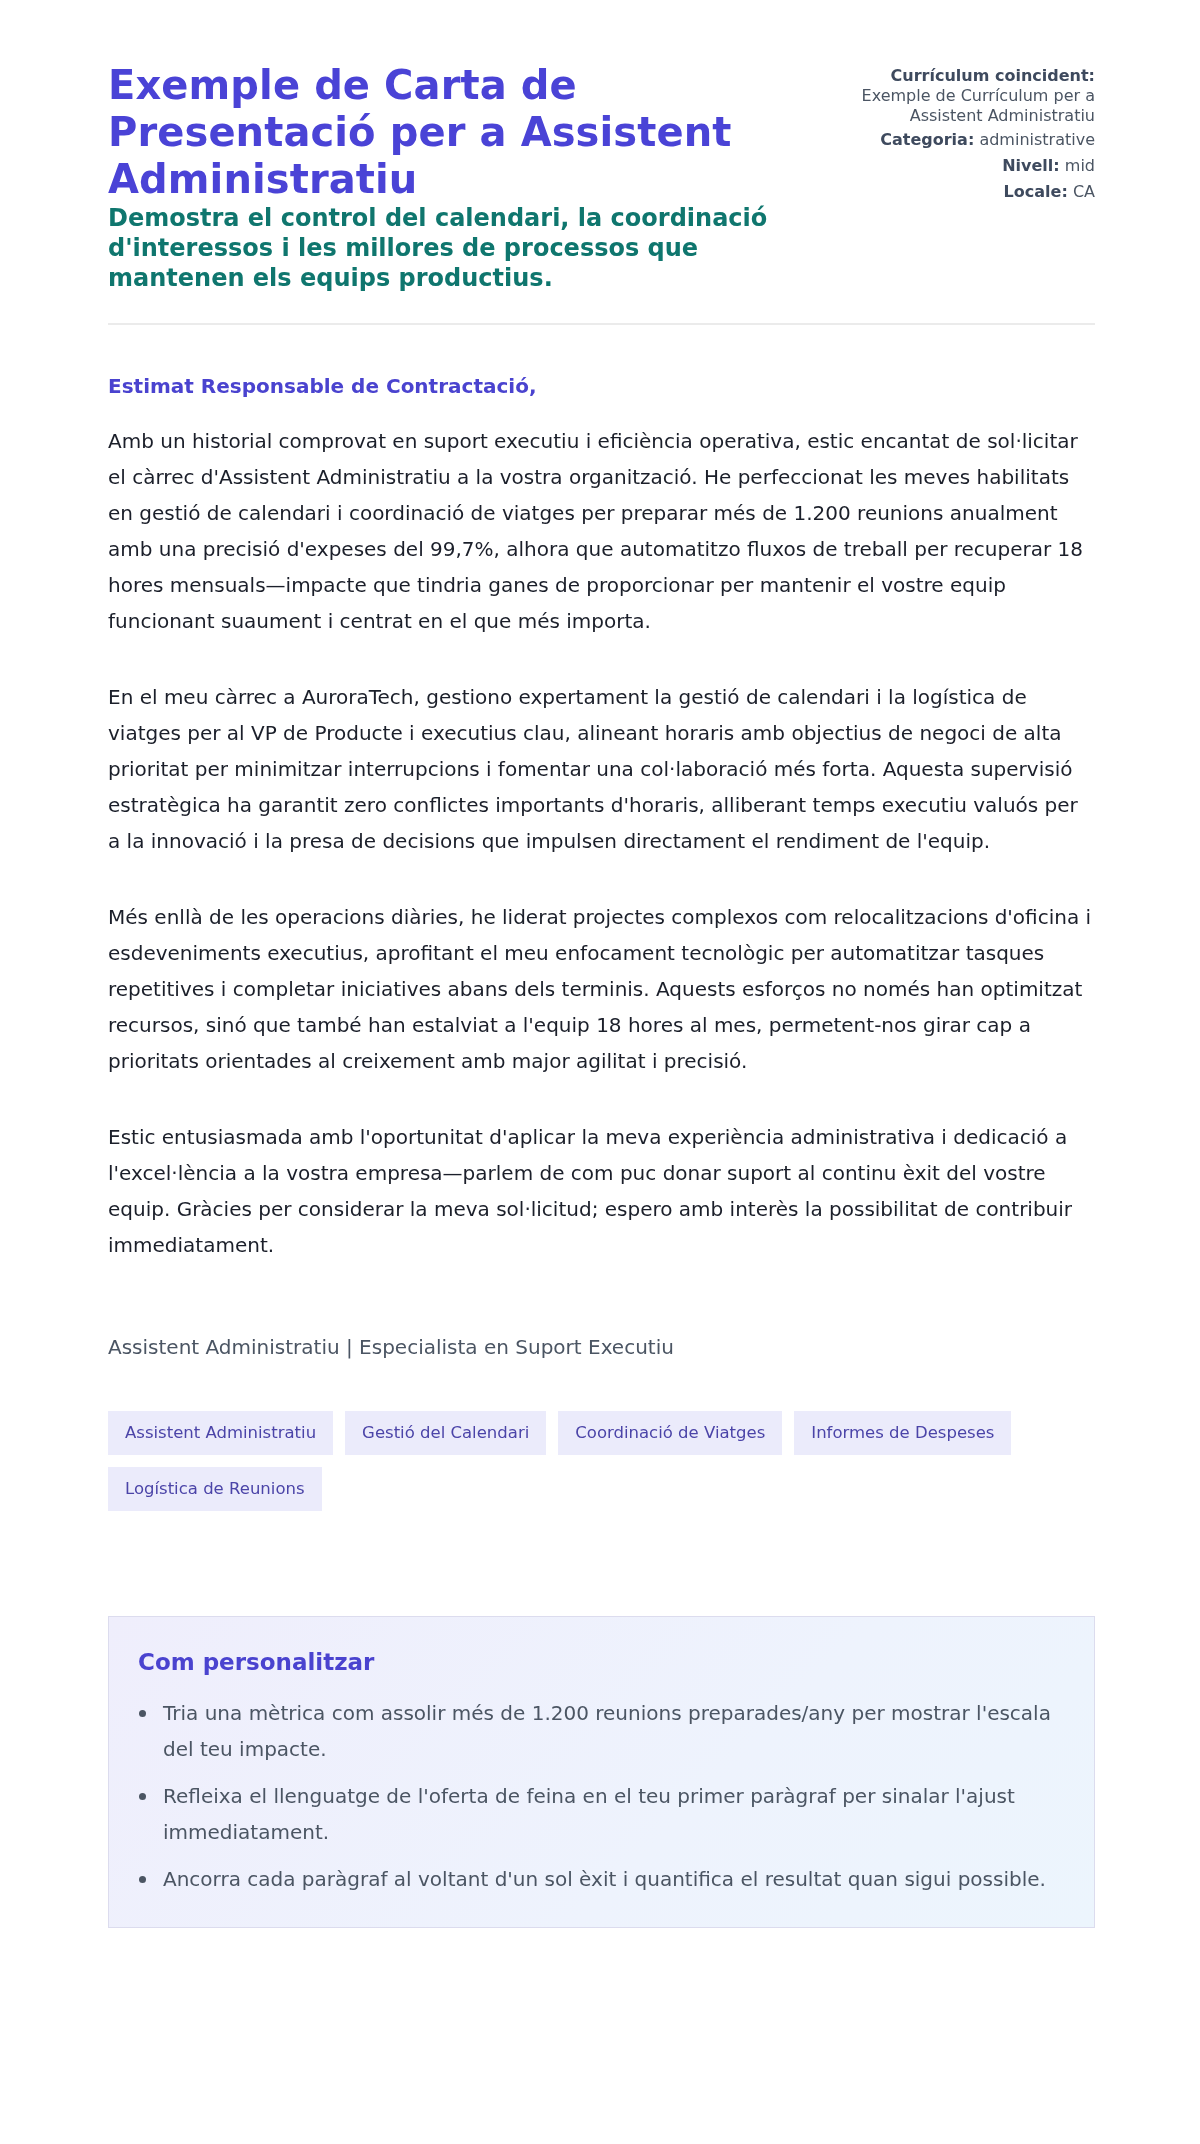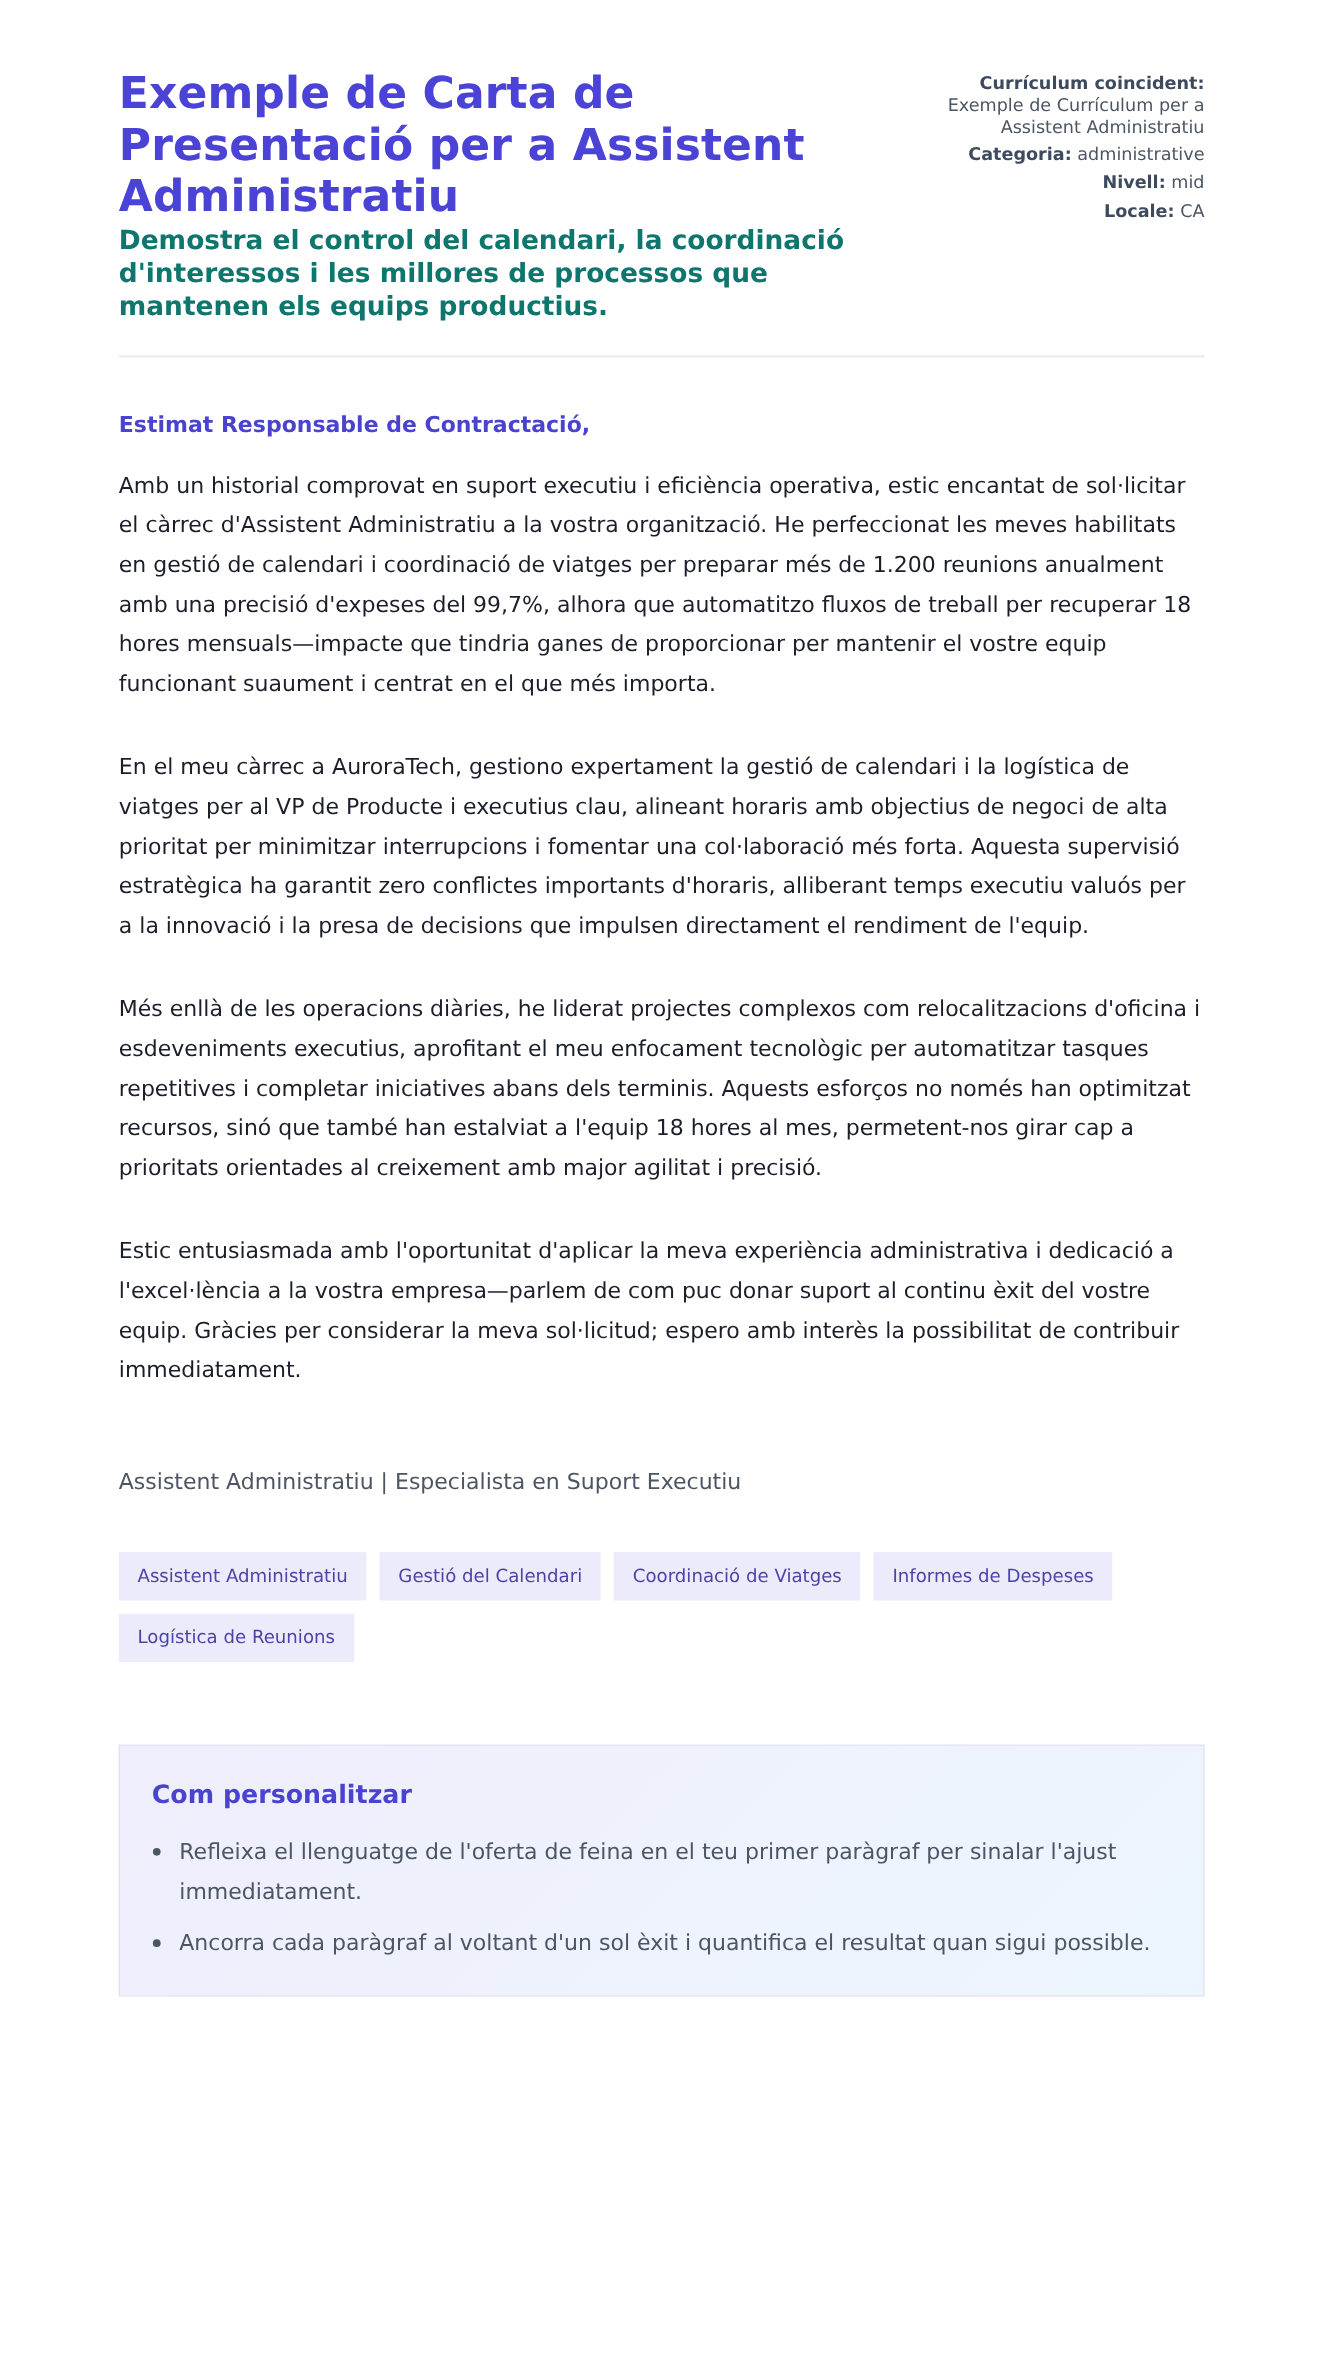--- a/index.html
+++ b/index.html
@@ -86,21 +86,21 @@
   .tag {
     background: #ebebfb;
     color: #4b44a8;
     font-size: 16.5px;
     padding: 0 17px;
     height: 44px;
     line-height: 44px;
     white-space: nowrap;
   }
   .tips {
-    margin-top: 75px;
+    margin-top: 105px;
     border: 1.5px solid #dcdcee;
     background: linear-gradient(135deg, #efeefc 0%, #eef3fd 60%, #ecf5fd 100%);
     padding: 30px 29px 30px 29px;
   }
   .tips-title {
     margin: 0;
     font-size: 23px;
     line-height: 30px;
     font-weight: 700;
     color: #4a43cf;
@@ -174,20 +174,24 @@
     <span class="tag">Assistent Administratiu</span>
     <span class="tag">Gestió del Calendari</span>
     <span class="tag">Coordinació de Viatges</span>
     <span class="tag">Informes de Despeses</span>
     <span class="tag">Logística de Reunions</span>
   </div>
 
   <aside class="tips">
     <h3 class="tips-title">Com personalitzar</h3>
     <ul>
+      <li>
+        <span class="bullet"></span>
+        <span>Tria una mètrica com assolir més de 1.200 reunions preparades/any per mostrar l'escala del teu impacte.</span>
+      </li>
       <li>
         <span class="bullet"></span>
         <span>Refleixa el llenguatge de l'oferta de feina en el teu primer paràgraf per sinalar l'ajust immediatament.</span>
       </li>
       <li>
         <span class="bullet"></span>
         <span>Ancorra cada paràgraf al voltant d'un sol èxit i quantifica el resultat quan sigui possible.</span>
       </li>
     </ul>
   </aside>

